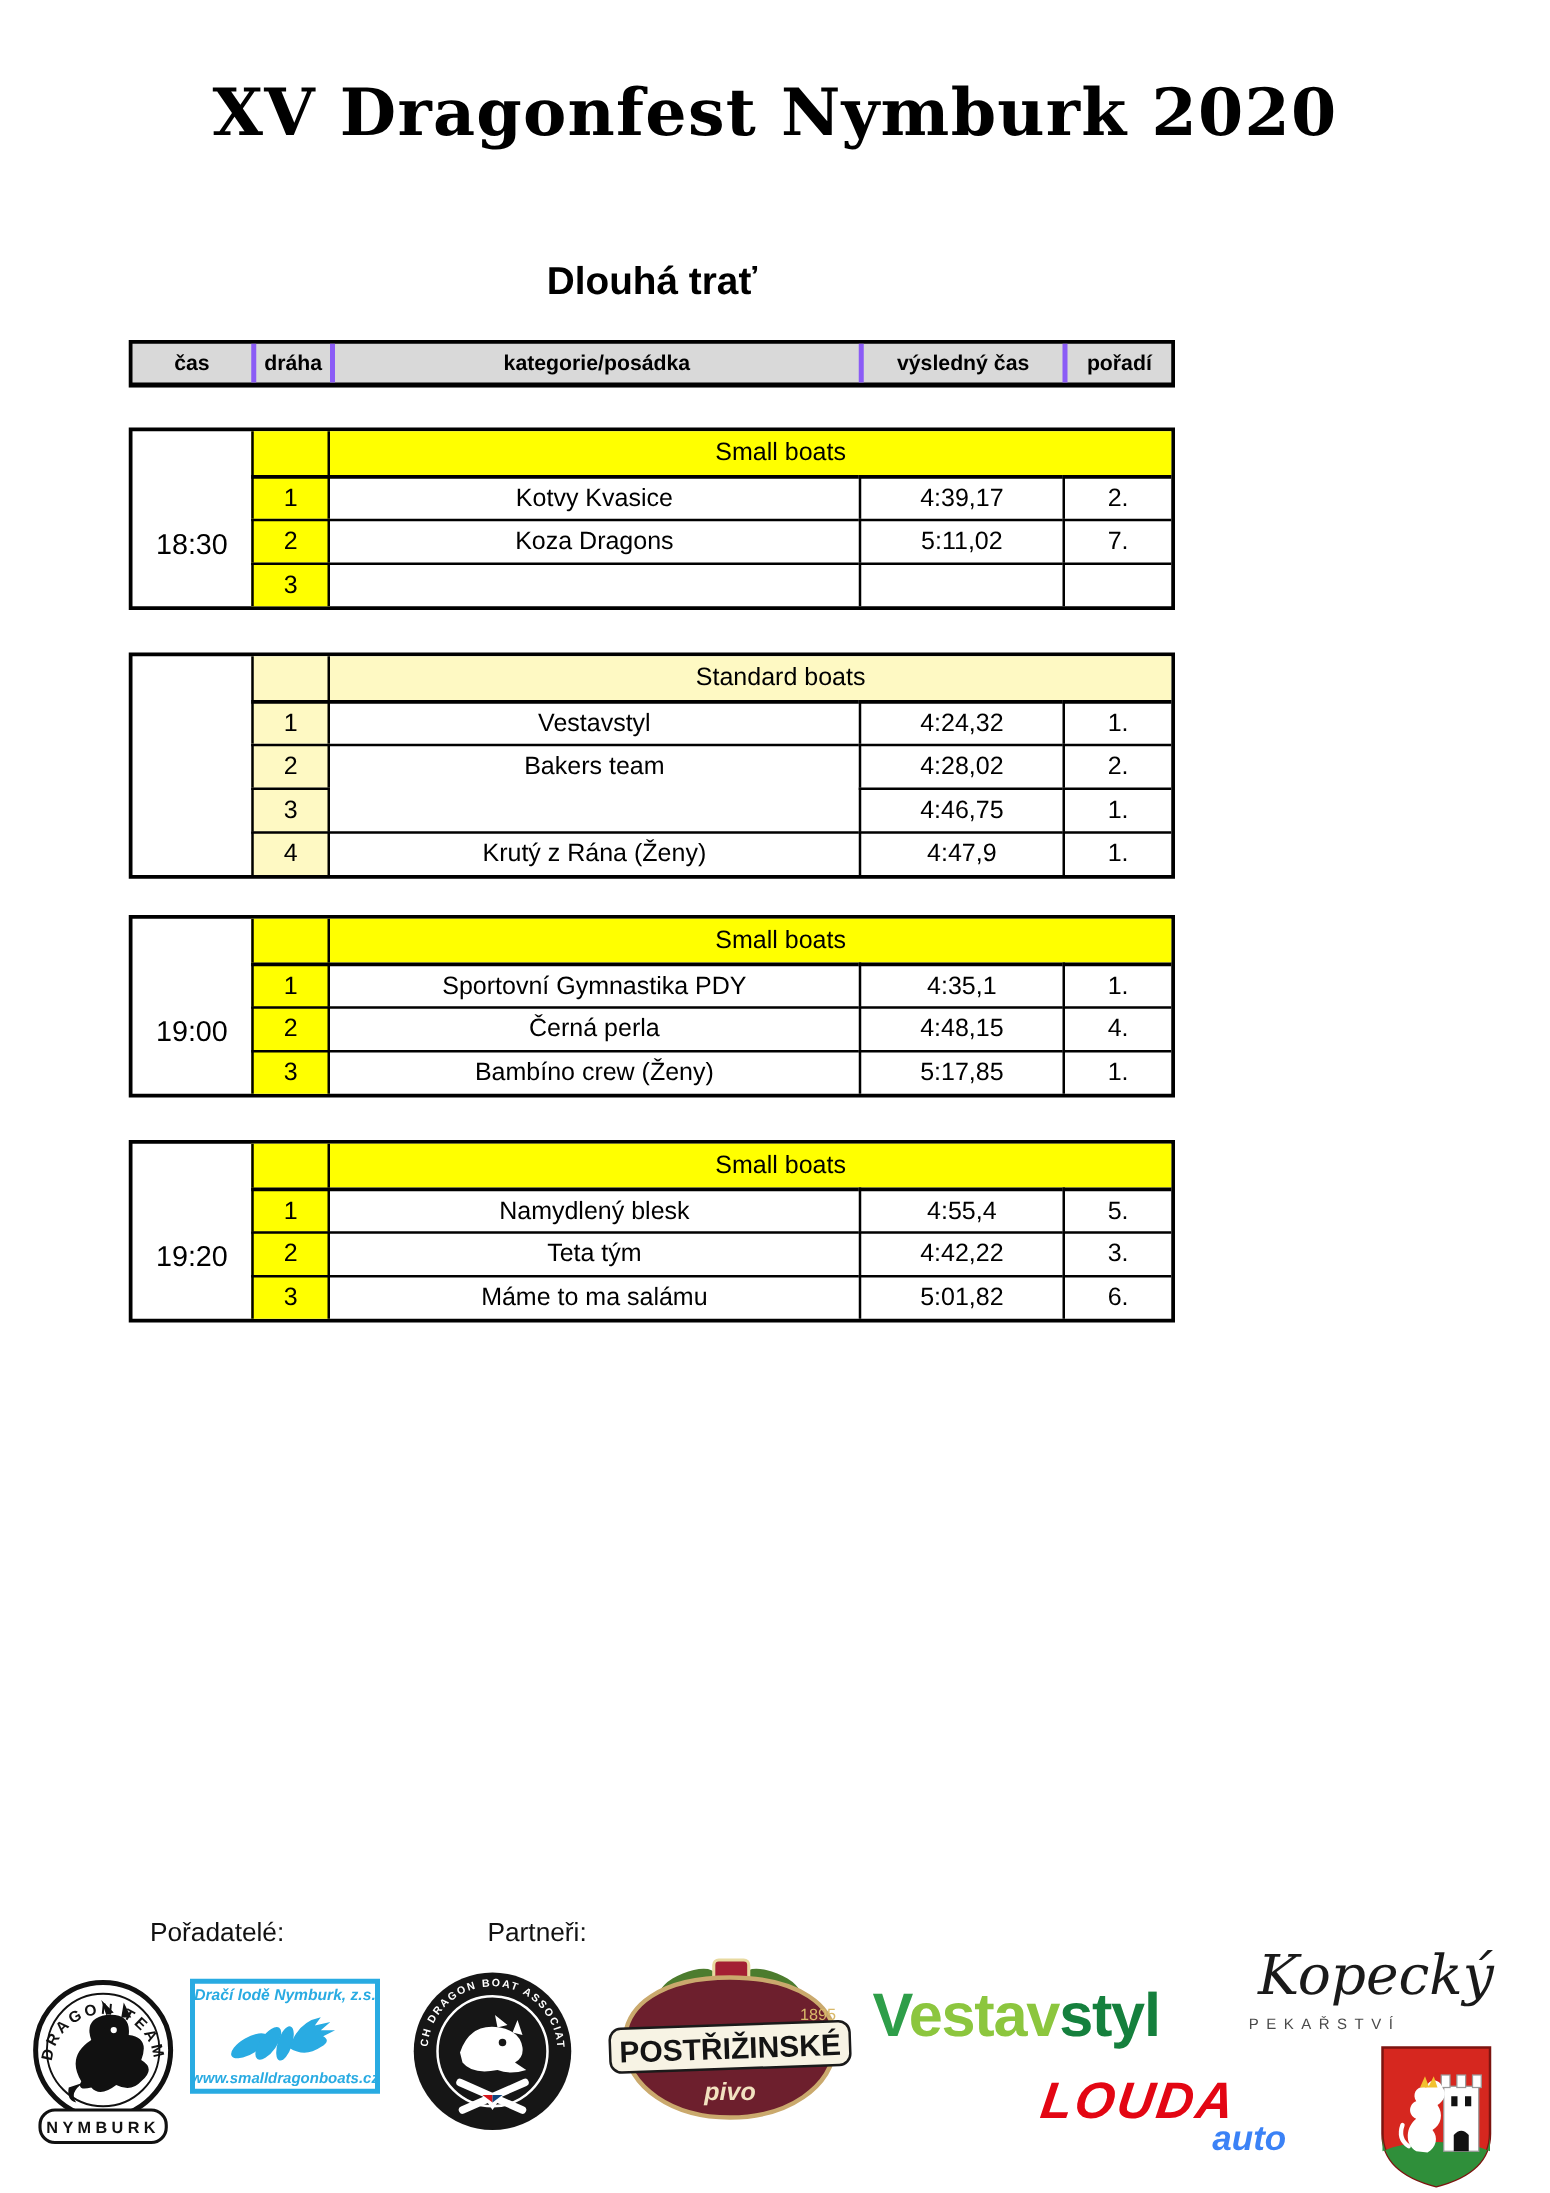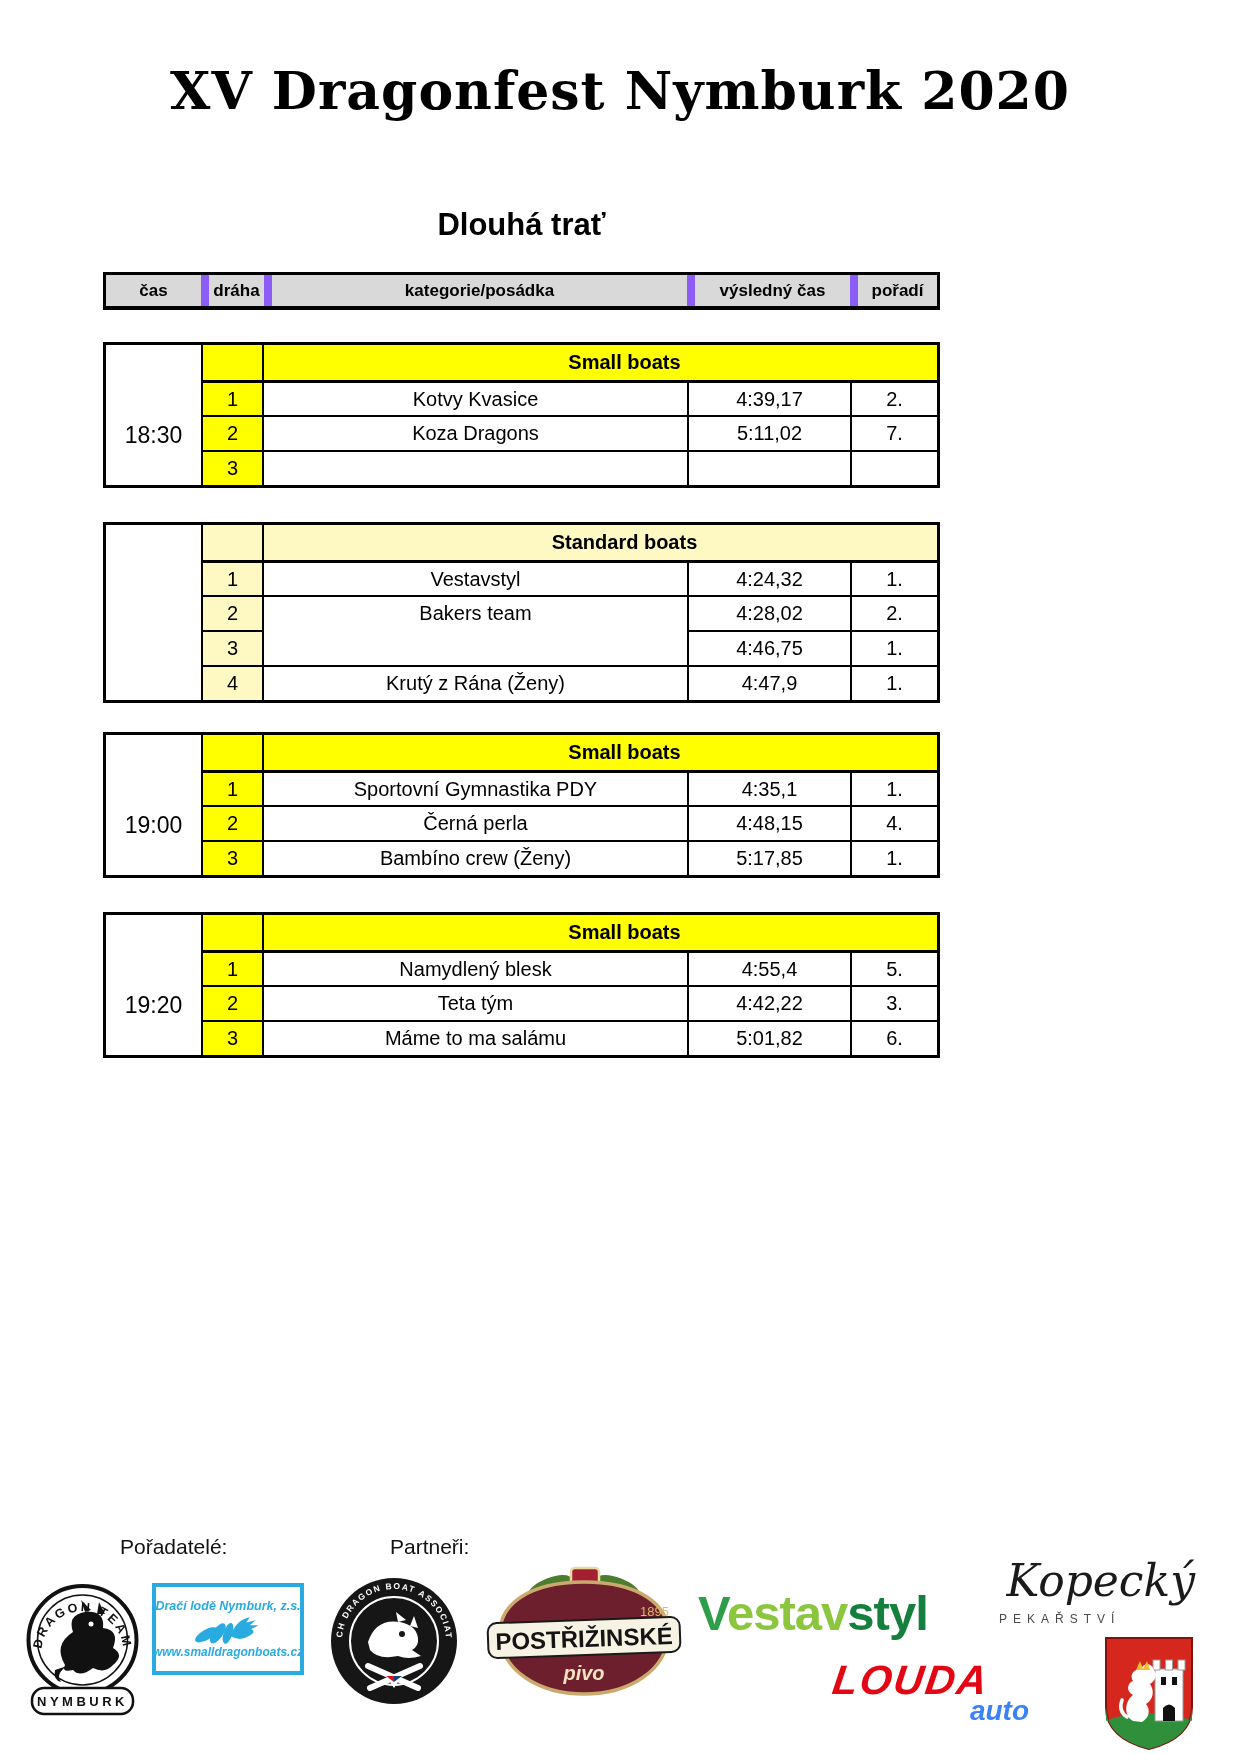--- a/index.html
+++ b/index.html
@@ -20,51 +20,51 @@
   .header-row{
     position:absolute;left:103px;top:272px;width:837px;height:38px;
     display:grid;grid-template-columns:95px 63px 423px 163px 87px;
     border:3px solid #000;border-bottom-width:4px;box-sizing:border-box;
     background:#d9d9d9;
   }
   .hcell{
     display:flex;align-items:center;justify-content:center;
     font-size:17px;font-weight:bold;box-sizing:border-box;
   }
-  .hcell.bl{border-left:8px solid #8b5cf6;text-align:right;}
+  .hcell.bl{border-left:4px solid #8b5cf6;text-align:right;}
   
   .block{
     position:absolute;left:103px;width:837px;
     display:grid;grid-template-columns:95px 63px 423px 163px 87px;
     grid-auto-rows:35px;
     border:3px solid #000;box-sizing:border-box;background:#fff;
   }
   .cell{
     display:flex;align-items:center;justify-content:center;
     box-sizing:border-box;font-size:20px;white-space:nowrap;overflow:hidden;
   }
   .c-time{grid-column:1;font-size:23px;margin-top:40px;}
   .c-lane{grid-column:2;border-left:2px solid #000;border-right:2px solid #000;}
-  .c-cat{grid-column:3 / span 3;font-weight:bold;padding-left:48px;}
+  .c-cat{grid-column:3 / span 3;font-weight:normal;padding-left:48px;}
   .c-crew{grid-column:3;}
   .c-result{grid-column:4;border-left:2px solid #000;}
   .c-rank{grid-column:5;border-left:2px solid #000;}
   .yellow{background:#ffff00;}
   .orange{background:#fef9c3;}
   .bt3{border-top:3px solid #000;}
   .bt2{border-top:2px solid #000;}
   
   .footer-label{position:absolute;top:1535px;font-size:21px;color:#111;}
   .logo{position:absolute;}
   svg text{font-family:"Liberation Sans",sans-serif;}
   
   .logo-draci{
     left:152px;top:1583px;width:152px;height:92px;border:4px solid #29abe2;
     box-sizing:border-box;background:#fff;display:flex;flex-direction:column;
-    align-items:center;justify-content:space-between;padding:12px 2px;
+    align-items:center;justify-content:space-between;padding:2px 2px;
   }
   .draci-title{font-size:12.5px;font-weight:bold;font-style:italic;color:#29abe2;white-space:nowrap;}
   .draci-art{width:118px;height:42px;}
   .draci-url{font-size:12px;font-weight:bold;font-style:italic;color:#29abe2;white-space:nowrap;}
   
   .logo-vestav{left:698px;top:1585px;font-size:49px;font-weight:bold;letter-spacing:-1px;white-space:nowrap;}
   .v-dk1{color:#2e9e49;}
   .v-lt{color:#8cc63e;}
   .v-dk2{color:#15803d;}
   

